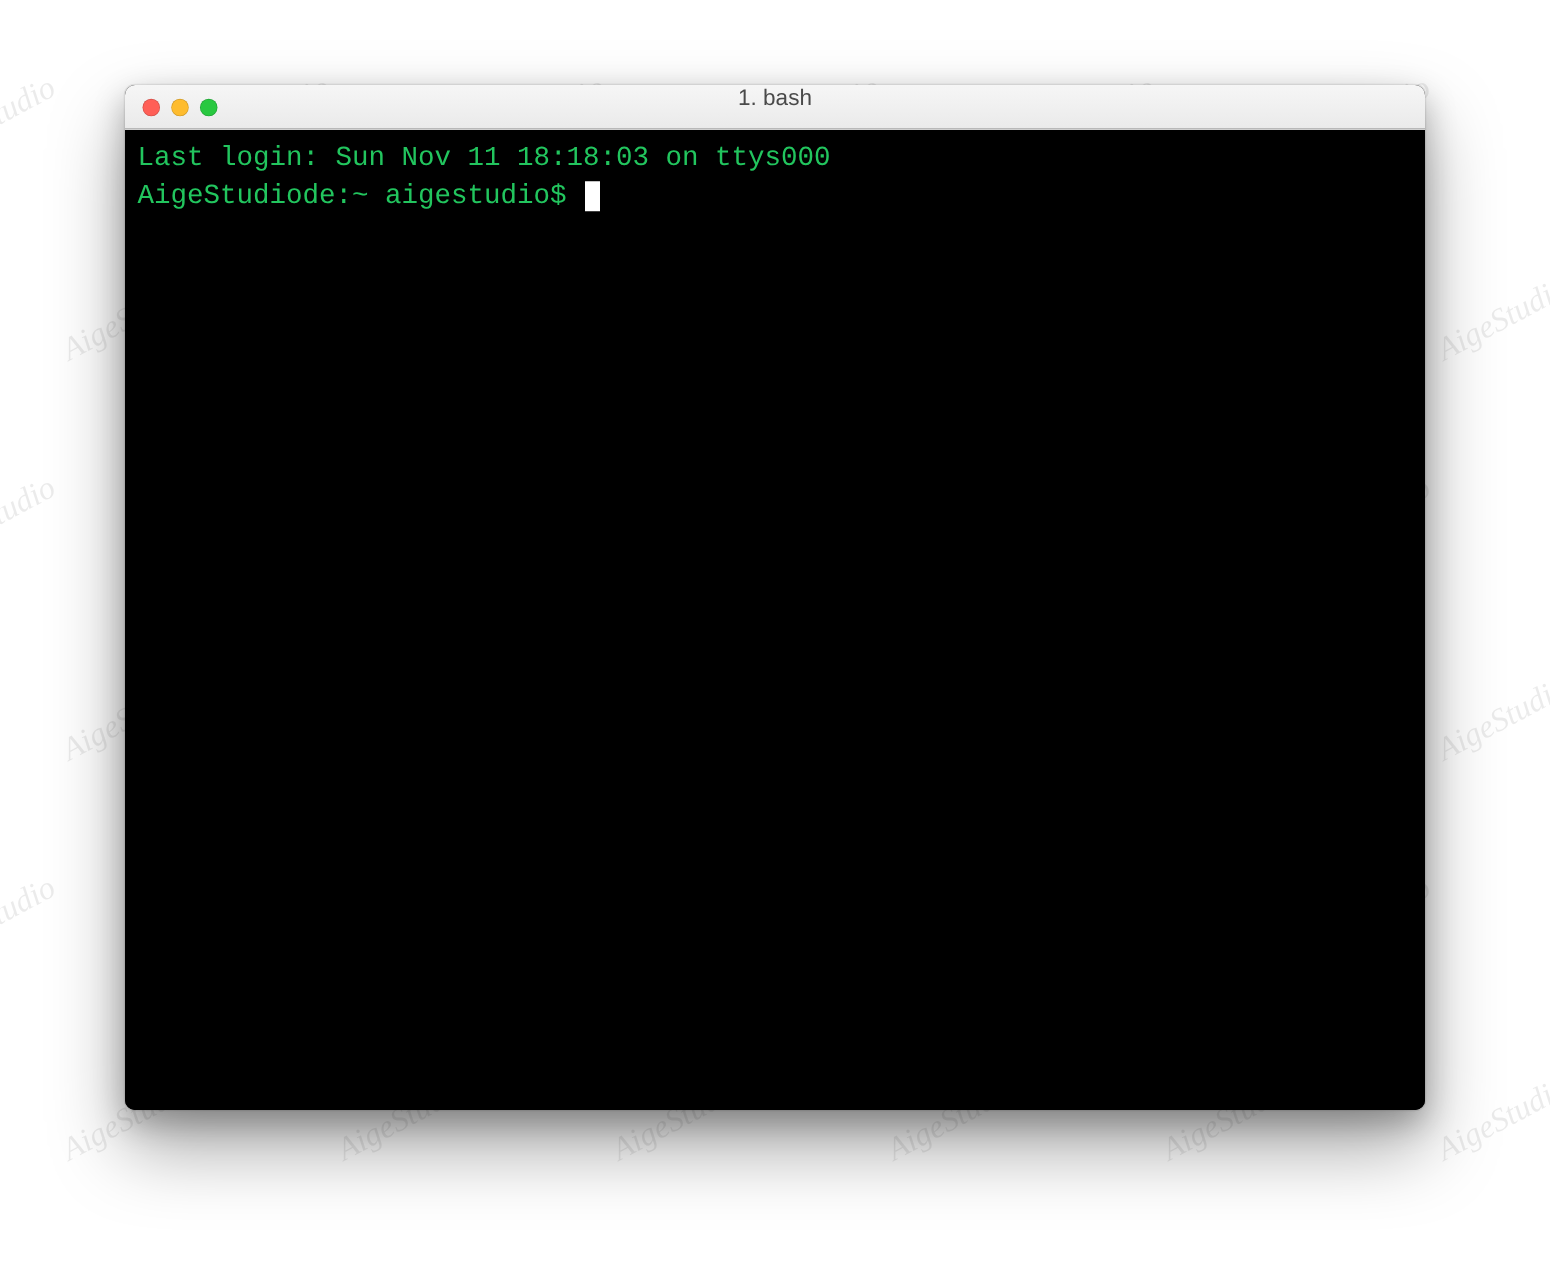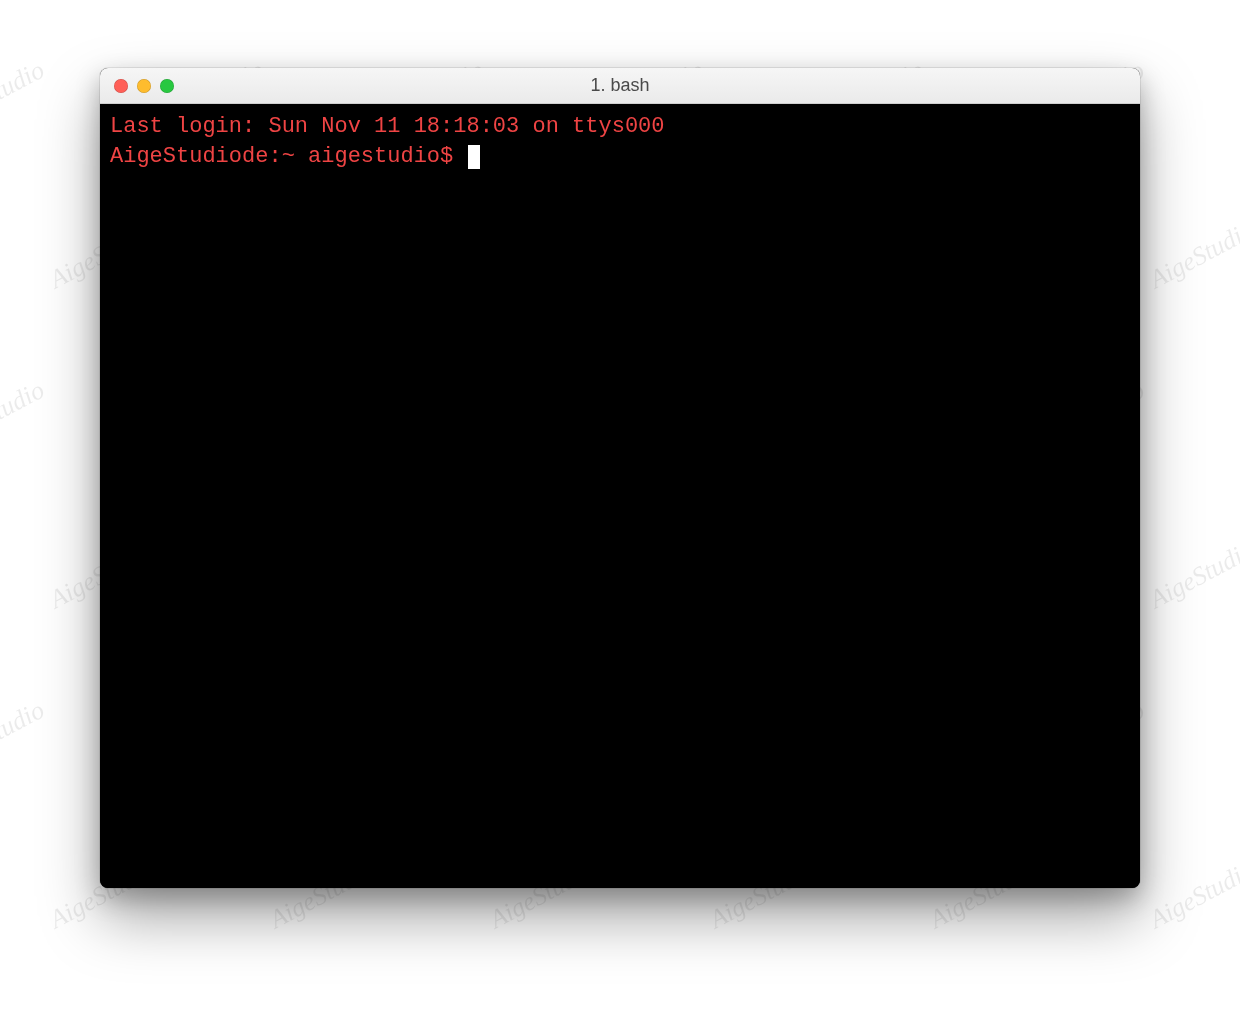--- a/index.html
+++ b/index.html
@@ -40,21 +40,20 @@
         0 10px 25px rgba(0,0,0,0.25),
         0 0 0 1px rgba(0,0,0,0.08);
       z-index: 10;
       background: #000;
     }
     .titlebar {
       height: 36px;
       background: linear-gradient(to bottom, #f6f6f6 0%, #eaeaea 100%);
       border-bottom: 1px solid #cfcfcf;
       display: flex;
-      align-items: center;
       position: relative;
     }
     .traffic-lights {
       position: absolute;
       left: 14px;
       top: 50%;
       transform: translateY(-50%);
       display: flex;
       gap: 9px;
     }
@@ -74,21 +73,21 @@
       color: #4a4a4a;
       font-weight: 400;
     }
     .terminal-body {
       position: absolute;
       top: 36px;
       left: 0;
       right: 0;
       bottom: 0;
       background: #000000;
-      color: #ef4444;
+      color: #22c55e;
       font-family: Menlo, Consolas, "Courier New", monospace;
       font-size: 22px;
       line-height: 1.35;
       padding: 8px 10px;
       white-space: pre;
       overflow: hidden;
     }
     .prompt-line { display: inline; }
     .cursor-block {
       display: inline-block;

